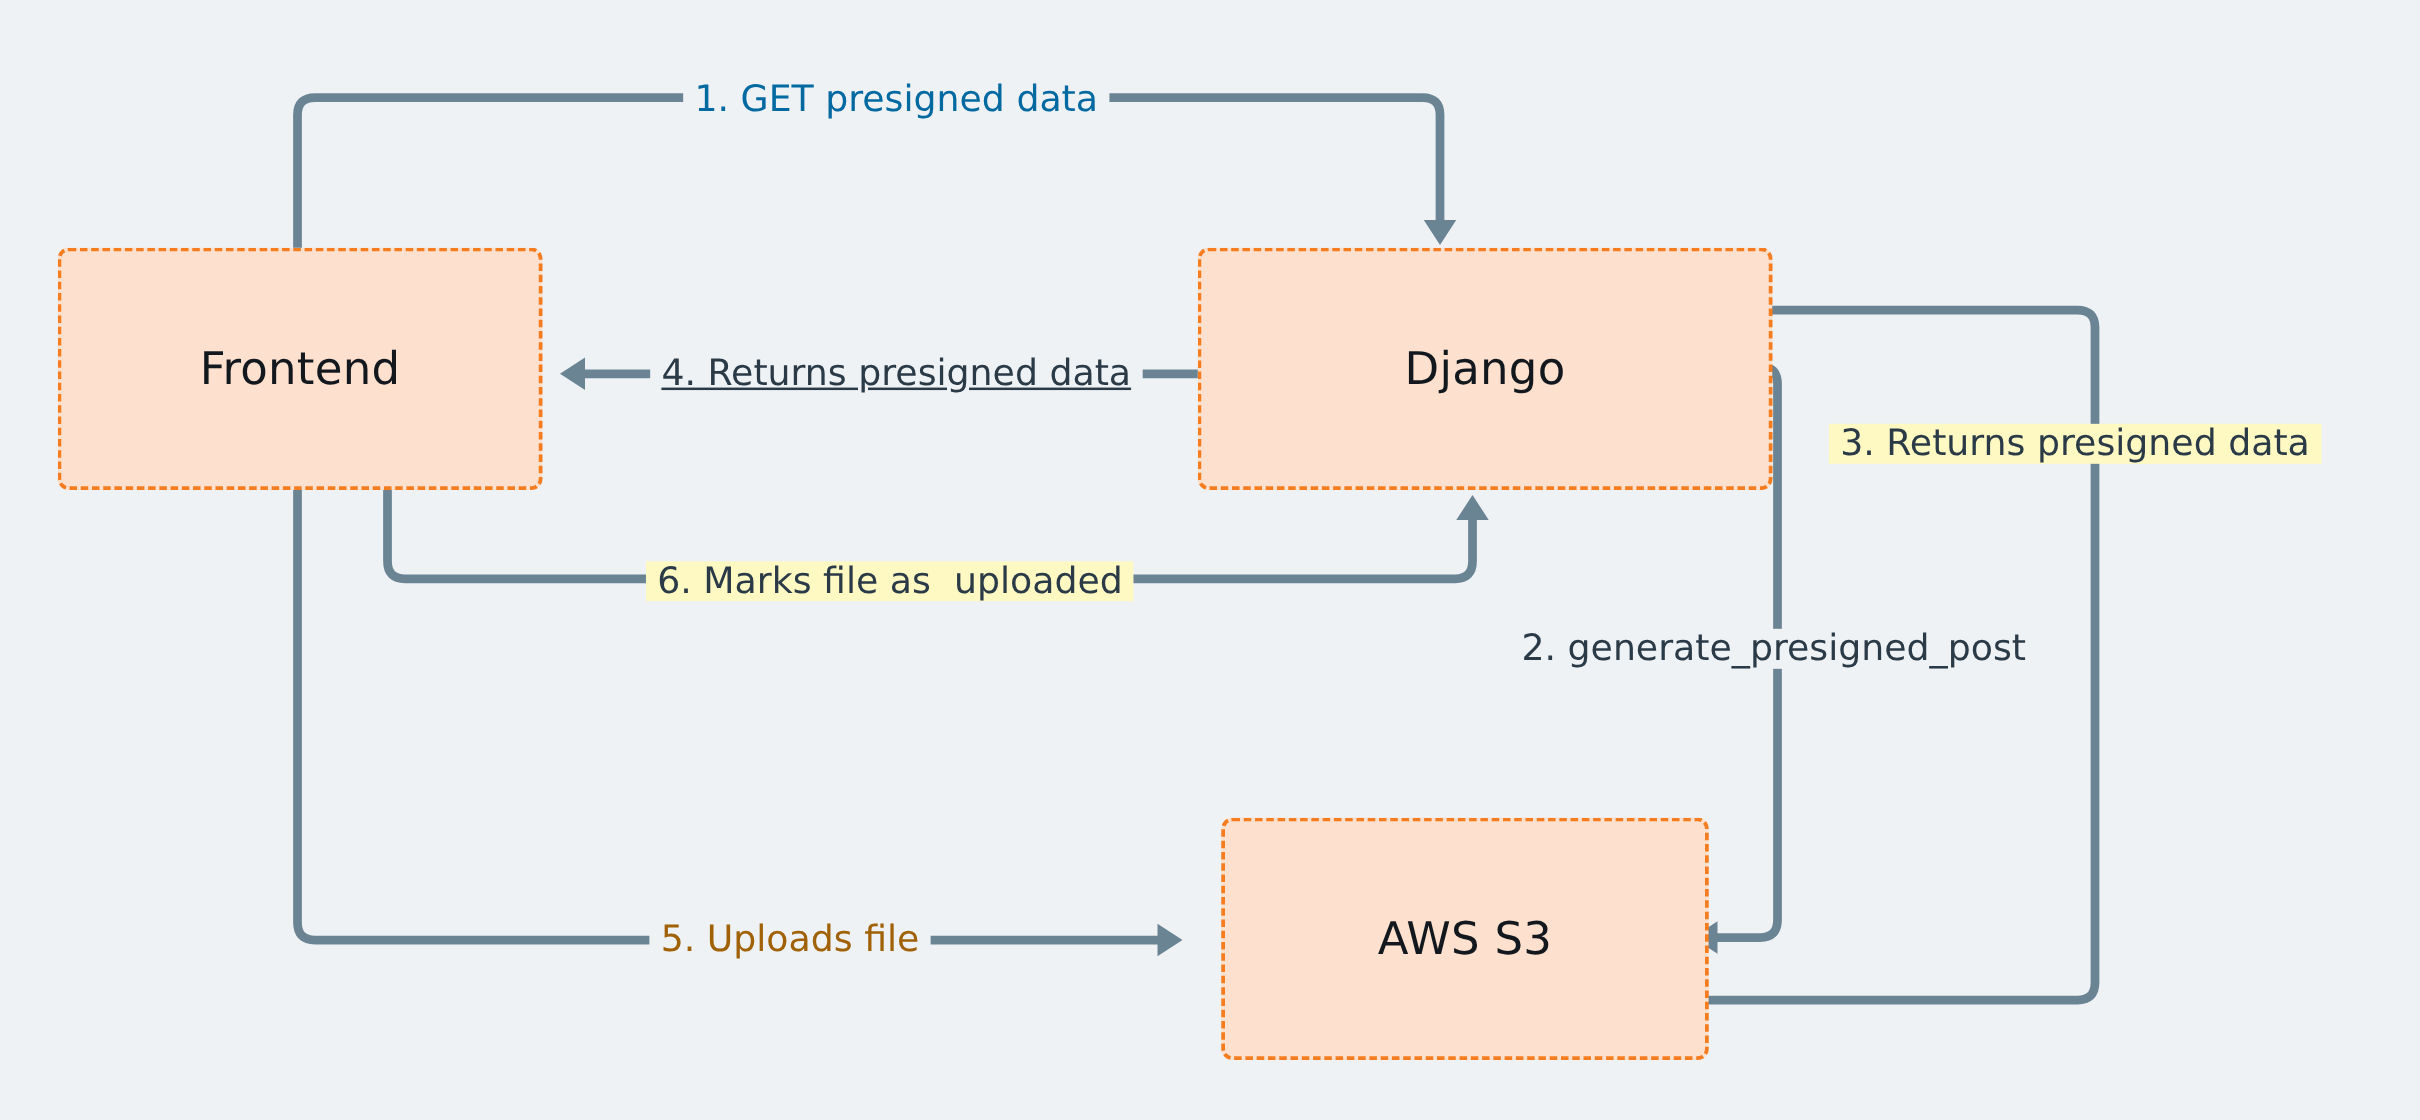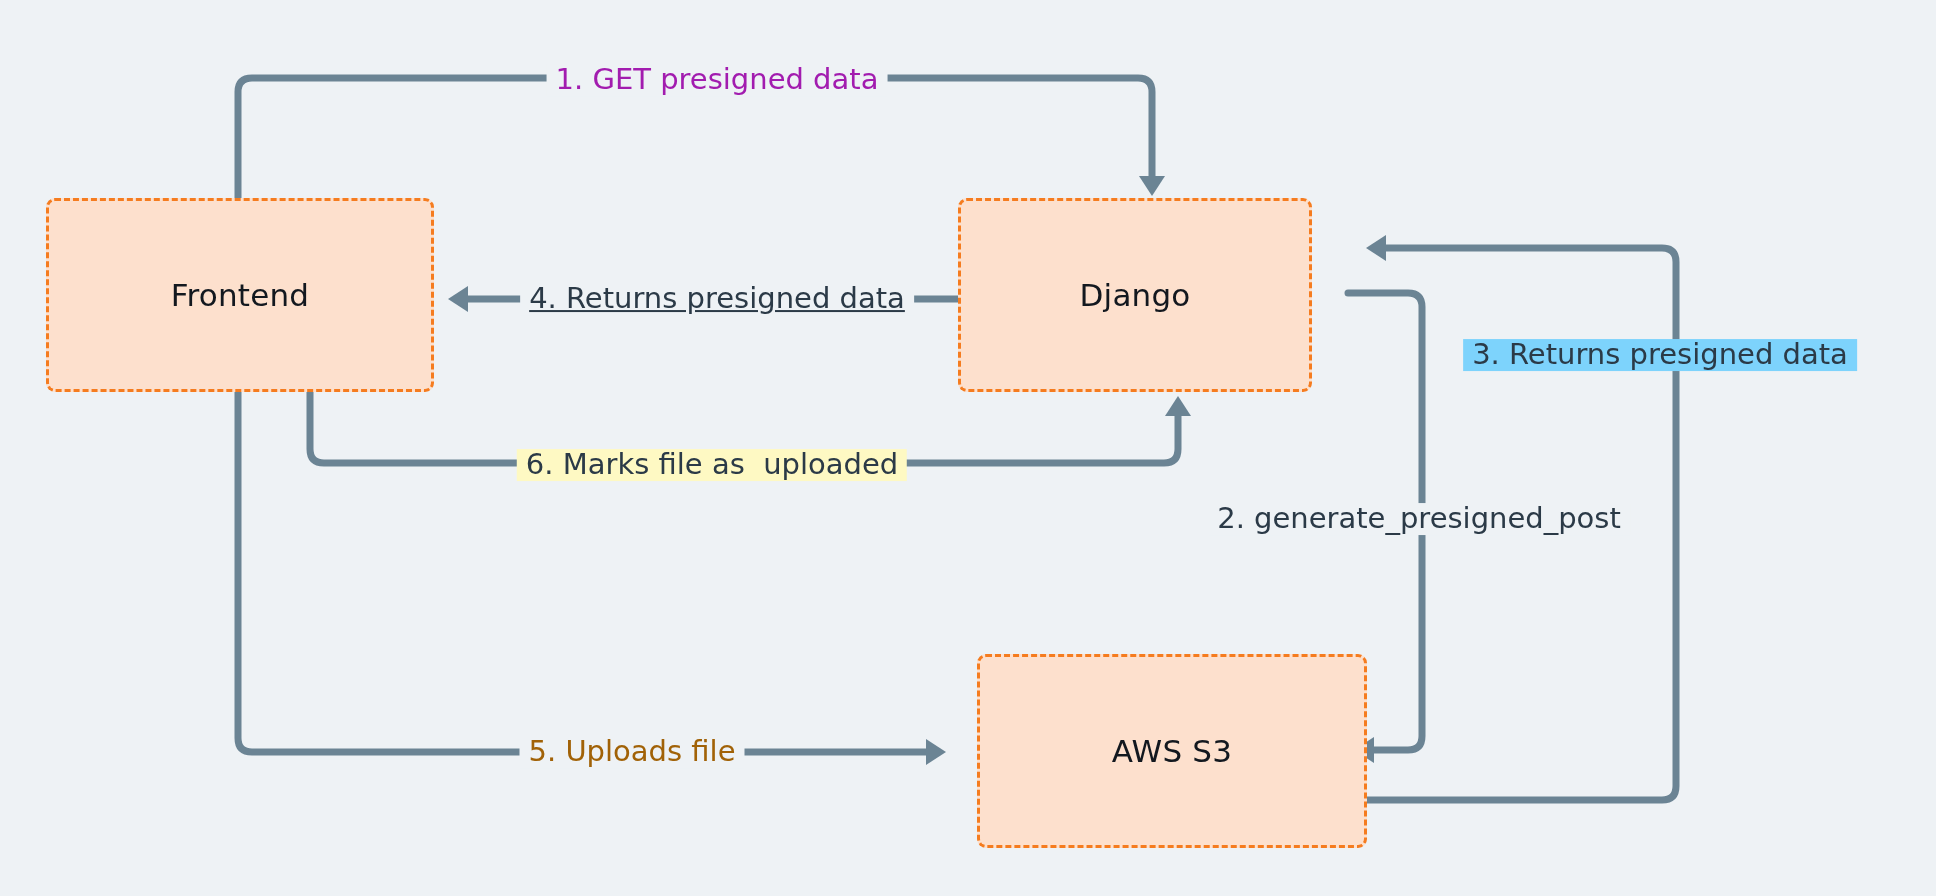--- a/index.html
+++ b/index.html
@@ -14,21 +14,21 @@
 
   .node{
     position:absolute;
     box-sizing:border-box;
     background:#fde0cd;
     border:3px dashed #f57c1f;
     border-radius:9px;
     display:flex;align-items:center;justify-content:center;
   }
   .node-label{
-    font-size:31px;
+    font-size:36px;
     color:#13181f;
     font-family:"DejaVu Sans", sans-serif;
     letter-spacing:.2px;
     white-space:pre;
   }
   .edge-label{
     position:absolute;
     font-size:29px;
     color:#2b3a47;
     font-family:"DejaVu Sans", sans-serif;
@@ -68,29 +68,29 @@
       <g>
         <path d="M 310 392 L 310 449 Q 310 463 324 463 L 1164 463 Q 1178 463 1178 449 L 1178 414" fill="none" stroke="#6b8494" stroke-width="7" stroke-linecap="round" stroke-linejoin="round"></path>
         <polygon points="1178,396 1165,416 1191,416" fill="#6b8494"></polygon>
       </g>
     </svg>
 
   <div id="nodes">
       <div class="node" style="left: 46px; top: 198px; width: 388px; height: 194px; background: rgb(253, 224, 205); border-color: rgb(245, 124, 31);">
         <span class="node-label" style="color: rgb(19, 24, 31);">Frontend</span>
       </div>
-      <div class="node" style="left: 958px; top: 198px; width: 354px; height: 194px; background: rgb(253, 224, 205); border-color: rgb(245, 124, 31);">
+      <div class="node" style="left: 958px; top: 198px; width: 460px; height: 194px; background: rgb(253, 224, 205); border-color: rgb(245, 124, 31);">
         <span class="node-label" style="color: rgb(19, 24, 31);">Django</span>
       </div>
       <div class="node" style="left: 958px; top: 654px; width: 390px; height: 194px; background: rgb(253, 224, 205); border-color: rgb(245, 124, 31); margin-left: 19px;">
         <span class="node-label" style="color: rgb(19, 24, 31);">AWS S3</span>
       </div>
     </div>
   <div id="labels">
-      <div class="edge-label" style="left: 717px; top: 80px; color: #a21caf; background: rgb(238, 242, 245);">1. GET presigned data</div>
+      <div class="edge-label" style="left: 717px; top: 80px; color: #0369a1; background: rgb(238, 242, 245);">1. GET presigned data</div>
       <div class="edge-label" style="left: 1419px; top: 519px; color: rgb(43, 58, 71); background: rgb(238, 242, 245);">2. generate_presigned_post</div>
-      <div class="edge-label" style="left: 1660px; top: 355px; color: rgb(43, 58, 71); background: #7dd3fc;">3. Returns presigned data</div>
+      <div class="edge-label" style="left: 1660px; top: 355px; color: rgb(43, 58, 71); background: #fef9c3;">3. Returns presigned data</div>
       <div class="edge-label" style="left: 717px; top: 299px; color: rgb(43, 58, 71); background: rgb(238, 242, 245); text-decoration: underline;">4. Returns presigned data</div>
       <div class="edge-label" style="left: 632px; top: 752px; color: #a16207; background: rgb(238, 242, 245);">5. Uploads file</div>
       <div class="edge-label" style="left: 712px; top: 465px; color: rgb(43, 58, 71); background: #fef9c3;">6. Marks file as  uploaded</div>
     </div>
 
 </div>
 
 </body></html>

